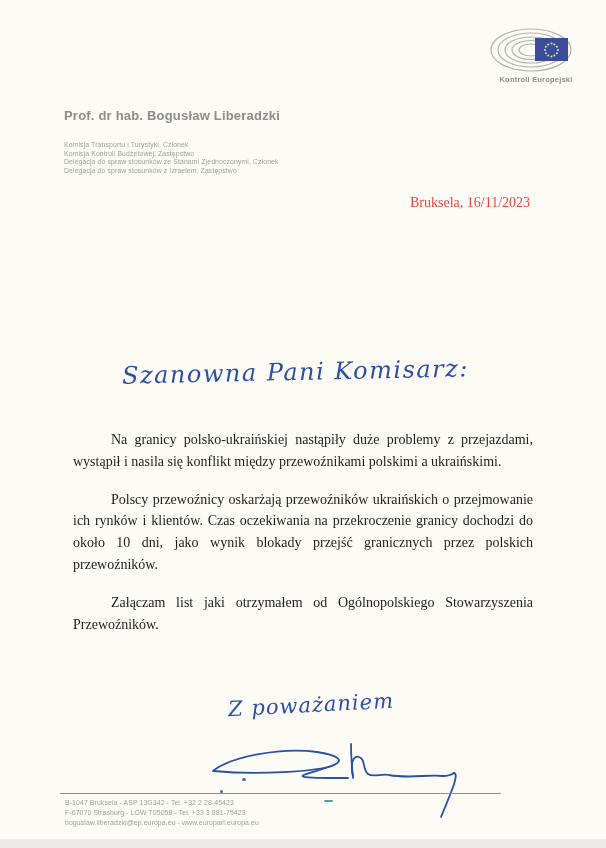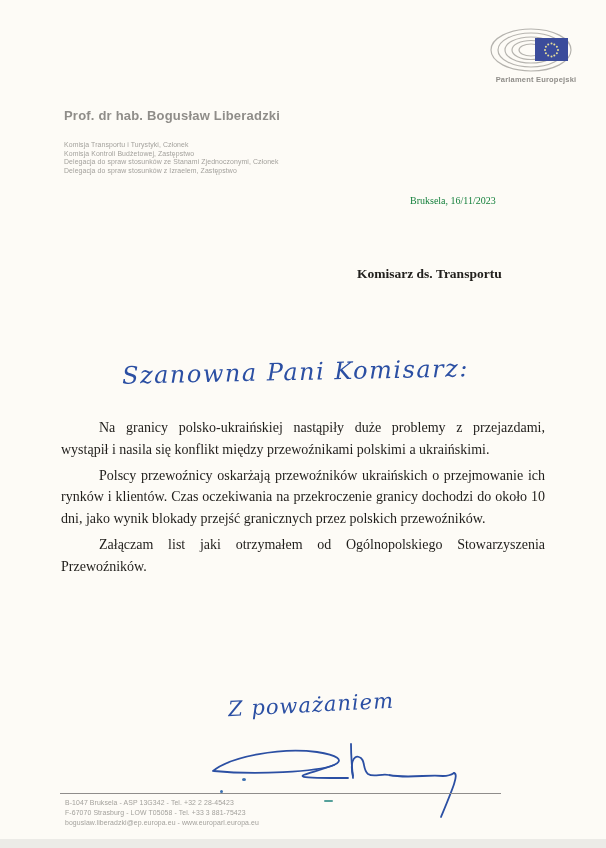--- a/index.html
+++ b/index.html
@@ -10,42 +10,42 @@
   .logo-box{position:absolute;left:489px;top:26px;width:94px;height:60px;}
   .logo-arcs{display:block;}
   .logo-caption{margin-top:1px;text-align:center;font-family:"Liberation Sans",sans-serif;
     font-size:7.5px;font-weight:bold;color:#8f8d89;letter-spacing:.2px;}
 
   .sender-name{position:absolute;left:64px;top:108px;font-family:"Liberation Sans",sans-serif;
     font-size:13px;font-weight:bold;color:#8f8d89;letter-spacing:.2px;}
   .sender-roles{position:absolute;left:64px;top:141px;font-family:"Liberation Sans",sans-serif;
     font-size:6.9px;line-height:8.7px;color:#a3a19c;letter-spacing:.1px;}
 
-  .date-line{position:absolute;left:410px;top:195px;font-size:10px;color:#15803d;}
+  .date-line{position:absolute;left:410px;top:195px;font-size:14px;color:#ef4444;}
 
   .recipient{position:absolute;left:357px;top:267px;font-size:13.5px;font-weight:bold;
     line-height:14.8px;color:#23211e;}
 
   
   .hand{font-family:"DejaVu Serif",serif;font-style:italic;color:#2b4fa3;}
   .salutation{position:absolute;left:122px;top:358px;font-size:24px;letter-spacing:1.5px;
     transform:rotate(-1.2deg);}
   .closing{position:absolute;left:228px;top:693px;font-size:21px;letter-spacing:1px;
     transform:rotate(-3deg);}
   .signature-svg{position:absolute;left:185px;top:738px;}
 
   .ink-speck{position:absolute;border-radius:50%;}
   .speck-a{left:242px;top:778px;width:4px;height:3px;background:#3a6fb0;}
   .speck-b{left:220px;top:790px;width:3px;height:3px;background:#3a6fb0;}
   .speck-c{left:324px;top:800px;width:9px;height:2px;border-radius:2px;background:#55a09a;}
 
   
   .letter-body{position:absolute;left:57px;top:413px;width:492px;font-size:14px;
     line-height:21.8px;color:#1f1d1a;text-align:justify;}
-  .letter-body p{margin:4px;text-indent:38px;}
+  .letter-body p{margin:16px;text-indent:38px;}
 
   
   .footer-rule{position:absolute;left:60px;top:793px;width:441px;height:1px;background:#8f8d8b;}
   .footer-text{position:absolute;left:65px;top:798px;font-family:"Liberation Sans",sans-serif;
     font-size:6.9px;line-height:10px;color:#a3a19c;letter-spacing:.1px;}
 
   .scan-edge{position:absolute;left:0;top:839px;width:606px;height:9px;background:#ecebe7;}
 </style>
 </head>
 <body>
@@ -72,35 +72,34 @@
             <circle cx="56.9" cy="27.3" r="1"></circle>
           <circle cx="56" cy="24" r="1"></circle>
             <circle cx="56.9" cy="20.8" r="1"></circle>
           <circle cx="59.2" cy="18.4" r="1"></circle>
             <circle cx="62.5" cy="17.5" r="1"></circle>
           <circle cx="65.3" cy="18.4" r="1"></circle>
             <circle cx="67.9" cy="20.8" r="1"></circle>
         </g>
       </g>
     </svg>
-    <div class="logo-caption">Parlament Europejski</div>
+    <div class="logo-caption">Kontroli Europejski</div>
   </div>
 
   <div class="sender-name">Prof. dr hab. Bogusław Liberadzki</div>
   <div class="sender-roles">
     <div>Komisja Transportu i Turystyki, Członek</div>
     <div>Komisja Kontroli Budżetowej, Zastępstwo</div>
     <div>Delegacja do spraw stosunków ze Stanami Zjednoczonymi, Członek</div>
     <div>Delegacja do spraw stosunków z Izraelem, Zastępstwo</div>
   </div>
 
   <div class="date-line">Bruksela, 16/11/2023</div>
 
   <div class="recipient">
-    <div>Komisarz ds. Transportu</div>
   </div>
 
   <div class="hand salutation">Szanowna Pani Komisarz:</div>
 
   <div class="letter-body">
     <p>Na granicy polsko-ukraińskiej nastąpiły duże problemy z przejazdami, wystąpił i nasila się konflikt między przewoźnikami polskimi a ukraińskimi.</p>
     <p>Polscy przewoźnicy oskarżają przewoźników ukraińskich o przejmowanie ich rynków i klientów. Czas oczekiwania na przekroczenie granicy dochodzi do około 10 dni, jako wynik blokady przejść granicznych przez polskich przewoźników.</p>
     <p>Załączam list jaki otrzymałem od Ogólnopolskiego Stowarzyszenia Przewoźników.</p>
   </div>
 

